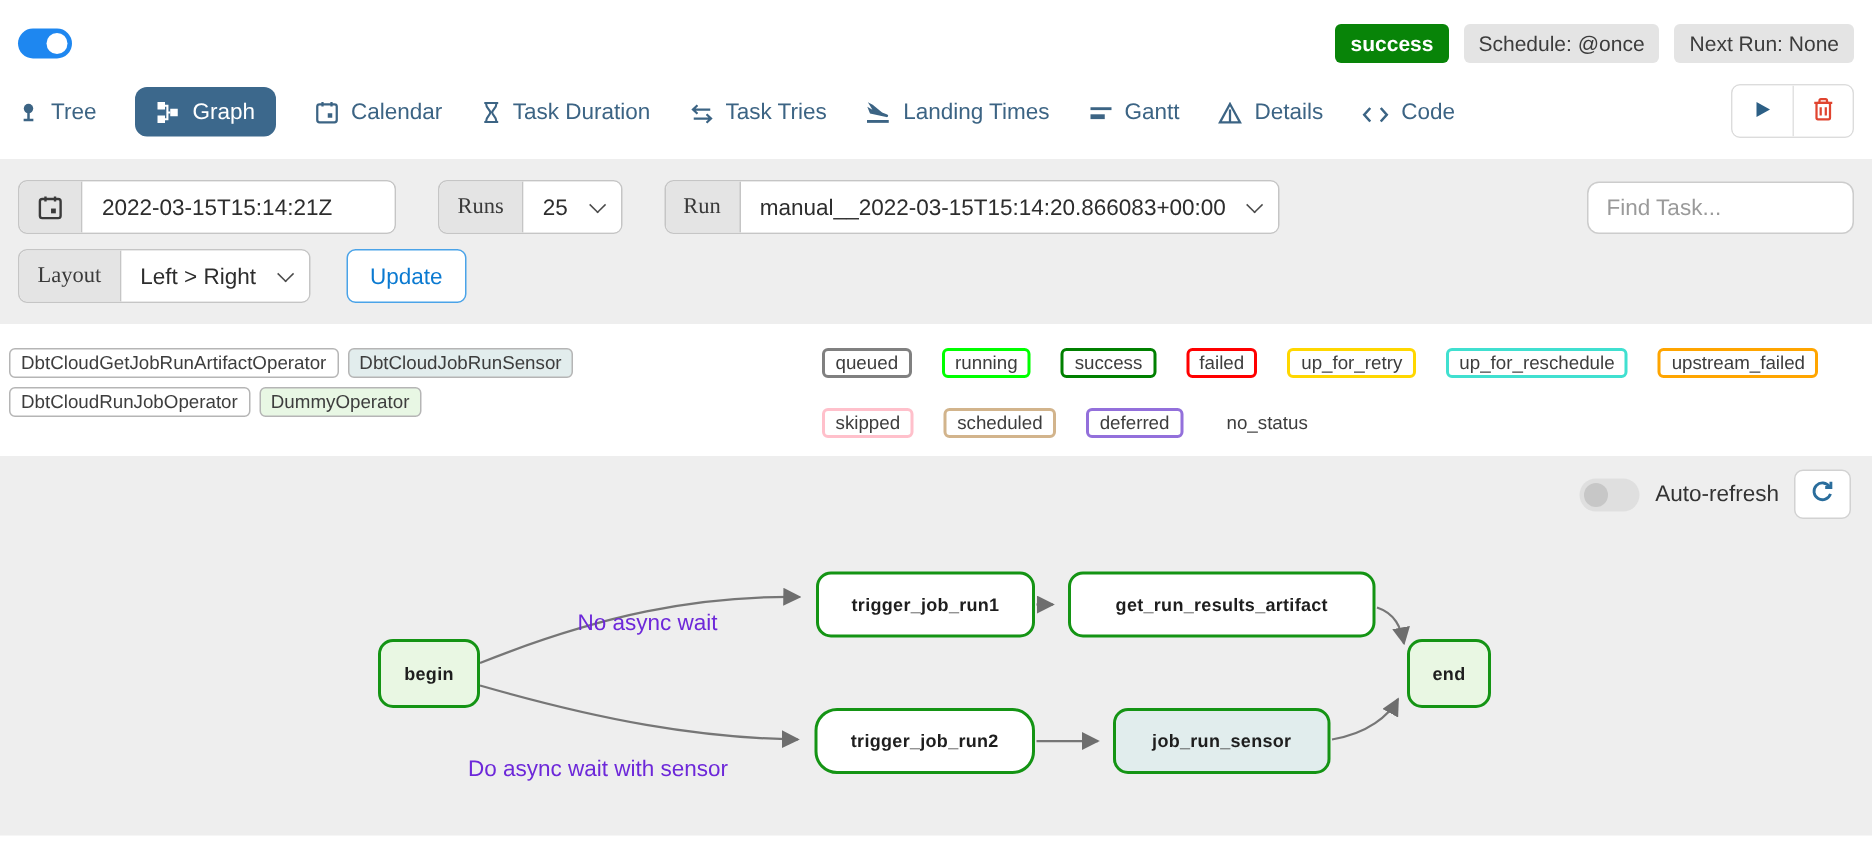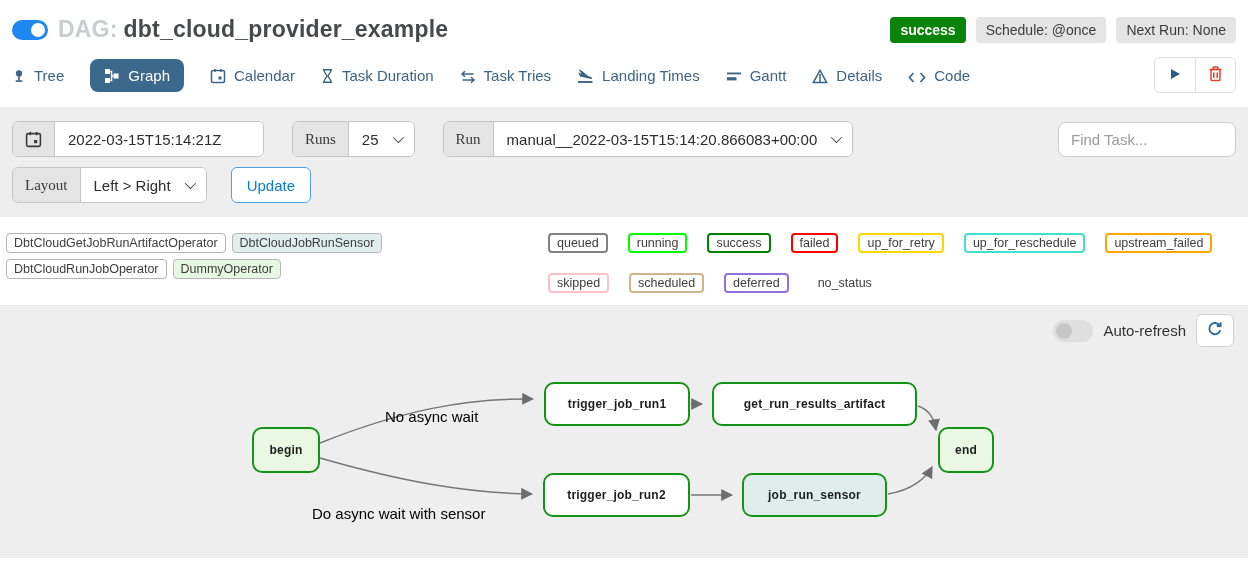--- a/index.html
+++ b/index.html
@@ -72,30 +72,27 @@
   .toggle-off { width:40px; height:22px; border-radius:11px; background:#dfdfdf; position:relative; cursor:pointer; }
   .toggle-off::after { content:""; position:absolute; left:3px; top:3px; width:16px; height:16px;
                        border-radius:50%; background:#c7c7c7; }
   .auto-refresh-label { font-size:15px; color:#333; }
   .refresh-btn { width:38px; height:33px; background:#fff; border:1px solid #d2d2d2; border-radius:6px;
                  display:flex; align-items:center; justify-content:center; cursor:pointer; }
   .graph-edges { position:absolute; left:0; top:0; }
   .gnode { position:absolute; display:flex; align-items:center; justify-content:center;
            border:2.5px solid #149414; border-radius:10px; font-size:12px; font-weight:bold;
            color:#1e1e1e; cursor:pointer; letter-spacing:.2px; }
-  .edge-label { position:absolute; font-size:15px; color:#000000; font-weight:500; white-space:nowrap; }
+  .edge-label { position:absolute; font-size:15px; color:#6d28d9; font-weight:500; white-space:nowrap; }
 </style>
 </head>
 <body>
 
 <div class="header">
   <span class="toggle-on"></span>
-  <div class="dag-title">
-    <span class="prefix">DAG:</span><span class="name">dbt_cloud_provider_example</span>
-  </div>
   <div class="header-badges">
     <span class="badge-pill badge-success">success</span>
     <span class="badge-pill">Schedule: @once</span>
     <span class="badge-pill">Next Run: None</span>
   </div>
 </div>
 
 <div class="tabbar">
   <div id="tabs-mount" style="display:flex;align-items:center;gap:26px;">
       <div class="tab">
@@ -281,21 +278,21 @@
       <path d="M691 99 L702 99" fill="none" stroke="#767676" stroke-width="1.5" marker-end="url(#arrow)"></path>
       <path d="M691 190 L732 190" fill="none" stroke="#767676" stroke-width="1.5" marker-end="url(#arrow)"></path>
       <path d="M918 101 C930 105 934 114 936 125" fill="none" stroke="#767676" stroke-width="1.5" marker-end="url(#arrow)"></path>
       <path d="M888 189 C912 185 926 173 932 162" fill="none" stroke="#767676" stroke-width="1.5" marker-end="url(#arrow)"></path>
     </svg>
   <div id="nodes-mount">
       <div class="gnode" style="left: 252px; top: 122px; width: 68px; height: 46px; background: rgb(233, 247, 227); border-color: rgb(20, 148, 20);">begin</div>
       <div class="gnode" style="left: 544px; top: 77px; width: 146px; height: 44px; background: rgb(255, 255, 255); border-color: rgb(20, 148, 20);">trigger_job_run1</div>
       <div class="gnode" style="left: 712px; top: 77px; width: 205px; height: 44px; background: rgb(255, 255, 255); border-color: rgb(20, 148, 20);">get_run_results_artifact</div>
       <div class="gnode" style="left: 938px; top: 122px; width: 56px; height: 46px; background: rgb(233, 247, 227); border-color: rgb(20, 148, 20);">end</div>
-      <div class="gnode" style="left: 543px; top: 168px; width: 147px; height: 44px; background: rgb(255, 255, 255); border-color: rgb(20, 148, 20);">trigger_job_run2</div>
+      <div class="gnode" style="left: 543px; top: 168px; width: 147px; height: 44px; background: rgb(255, 255, 255); border-color: rgb(20, 148, 20); border-radius: 15px;">trigger_job_run2</div>
       <div class="gnode" style="left: 742px; top: 168px; width: 145px; height: 44px; background: rgb(225, 237, 237); border-color: rgb(20, 148, 20);">job_run_sensor</div>
     </div>
   <div class="graph-controls">
     <span class="toggle-off"></span>
     <span class="auto-refresh-label">Auto-refresh</span>
     <button class="refresh-btn">
       <span>
         <svg width="16" height="16" viewBox="0 0 16 16" fill="none" stroke="#2a6d9c" stroke-width="1.9">
           <path d="M13.3 9.2 a5.6 5.6 0 1 1 -0.6 -4.6"></path>
           <polyline points="13.6,1.2 13.6,5 9.8,5" fill="none"></polyline>

